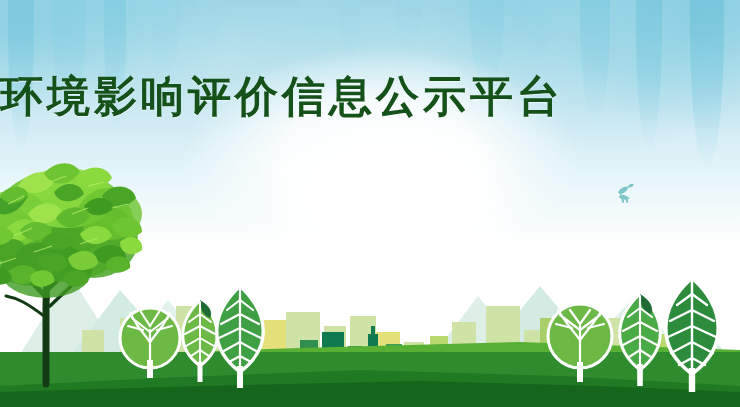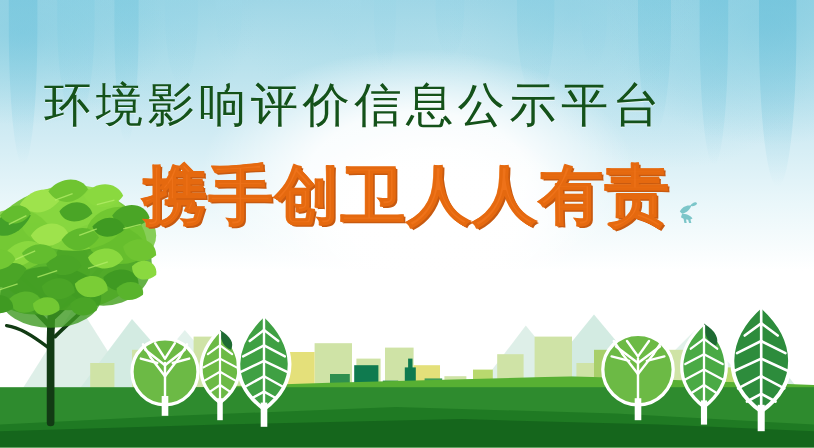--- a/index.html
+++ b/index.html
@@ -37,24 +37,24 @@
     background:radial-gradient(ellipse 260px 150px at 50% 48%, rgba(255,255,255,.97) 0%, rgba(255,255,255,.88) 38%, rgba(255,255,255,0) 76%);
   }
   .glow2{
     position:absolute;left:230px;top:90px;width:330px;height:220px;
     background:radial-gradient(ellipse 170px 110px at 50% 50%, rgba(255,255,255,1) 0%, rgba(255,255,255,.9) 45%, rgba(255,255,255,0) 80%);
   }
 
   
   .title{
     position:absolute;left:0;top:72px;width:604px;
-    text-align:right;
+    text-align:left;
     font-family:"DejaVu Serif","Liberation Serif",serif;
     font-size:43px;line-height:48px;
-    font-weight:400;
+    font-weight:700;
     letter-spacing:4px;
     color:#14521a;
     white-space:nowrap;
     text-shadow:0 1px 0 rgba(255,255,255,.6);
   }
   .slogan{
     position:absolute;width:740px;text-align:center;
     font-family:"DejaVu Sans","Liberation Sans",sans-serif;
     font-weight:700;
     color:#ee7219;
@@ -362,15 +362,14 @@
     <g fill="#7cc6c9" transform="translate(618,186) scale(1.05)">
       <path d="M0,6 C2,2 6,0 10,1 C9,4 6,7 2,8 Z"></path>
       <path d="M2,8 C5,8 9,9 11,12 C8,14 4,13 1,11 Z"></path>
       <path d="M9,1 C11,-2 14,-3 15,-1 C14,1 11,2 9,1 Z"></path>
       <path d="M3,11 L4,16 L6,16 L5,11 Z"></path>
       <path d="M7,12 L8,16 L10,16 L9,12 Z"></path>
     </g>
   </svg>
 
   <div class="title">环境影响评价信息公示平台</div>
-  <div class="slogan slogan-1">携手创卫人人有责</div>
 
 </div>
 
 </body></html>

